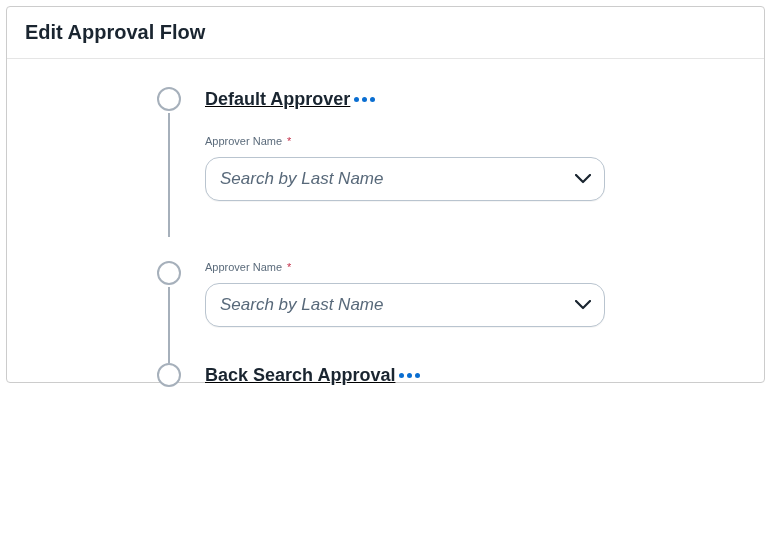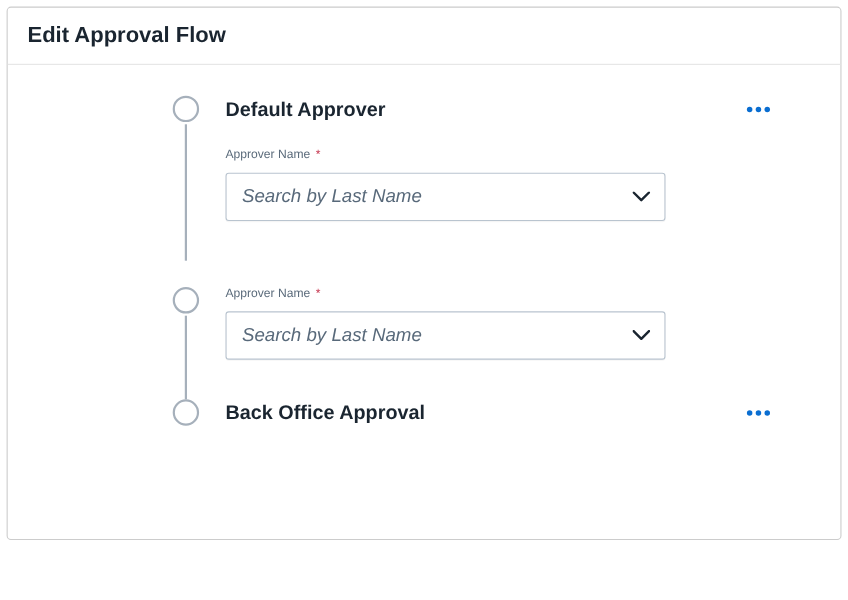--- a/index.html
+++ b/index.html
@@ -3,21 +3,21 @@
 <meta charset="utf-8">
 <style>
   * { box-sizing: border-box; margin: 0; padding: 0; }
   body {
     font-family: -apple-system, BlinkMacSystemFont, "Segoe UI", Arial, sans-serif;
     background: #fff;
     padding: 6px;
   }
   .panel {
     width: 759px;
-    height: 485px;
+    height: 377px;
     border: 1px solid #ccc;
     border-radius: 4px;
     background: #fff;
   }
   .panel-header {
     padding: 14px 18px 14px 18px;
     border-bottom: 1px solid #e5e5e5;
   }
   .panel-title {
     font-size: 20px;
@@ -56,22 +56,23 @@
     background: #a6b0bb;
     flex: 1;
     margin-top: 2px;
   }
   .step-body {
     margin-left: 48px;
   }
   .step-header {
     display: flex;
     align-items: center;
-    justify-content: space-between;
+    justify-content: flex-start;
     min-height: 24px;
+    text-decoration: underline;
   }
   .step-title {
     font-size: 18px;
     font-weight: 700;
     color: #1a2530;
   }
   .more-btn {
     color: #0a6ed1;
     font-size: 18px;
     font-weight: 700;
@@ -107,21 +108,21 @@
     width: 400px;
   }
   .combo-input {
     width: 100%;
     height: 44px;
     padding: 8px 44px 8px 14px;
     font-size: 17px;
     font-style: italic;
     color: #58697a;
     border: 1px solid #b9c4cf;
-    border-radius: 3px;
+    border-radius: 14px;
     background: #fff;
     box-shadow: 0 1px 0 rgba(0,0,0,0.04);
     line-height: 26px;
   }
   .combo-caret {
     position: absolute;
     right: 14px;
     top: 50%;
     transform: translateY(-50%);
     pointer-events: none;
@@ -191,21 +192,21 @@
         </div>
       </div>
     </div>
 
     <div class="step">
       <div class="step-indicator">
         <div class="step-circle"></div>
       </div>
       <div class="step-body">
         <div class="step-header">
-          <div class="step-title">Back Office Approval</div>
+          <div class="step-title">Back Search Approval</div>
           <div class="more-btn">
             <span></span>
               <span></span>
               <span></span>
           </div>
         </div>
       </div>
     </div>
 
   </div>

